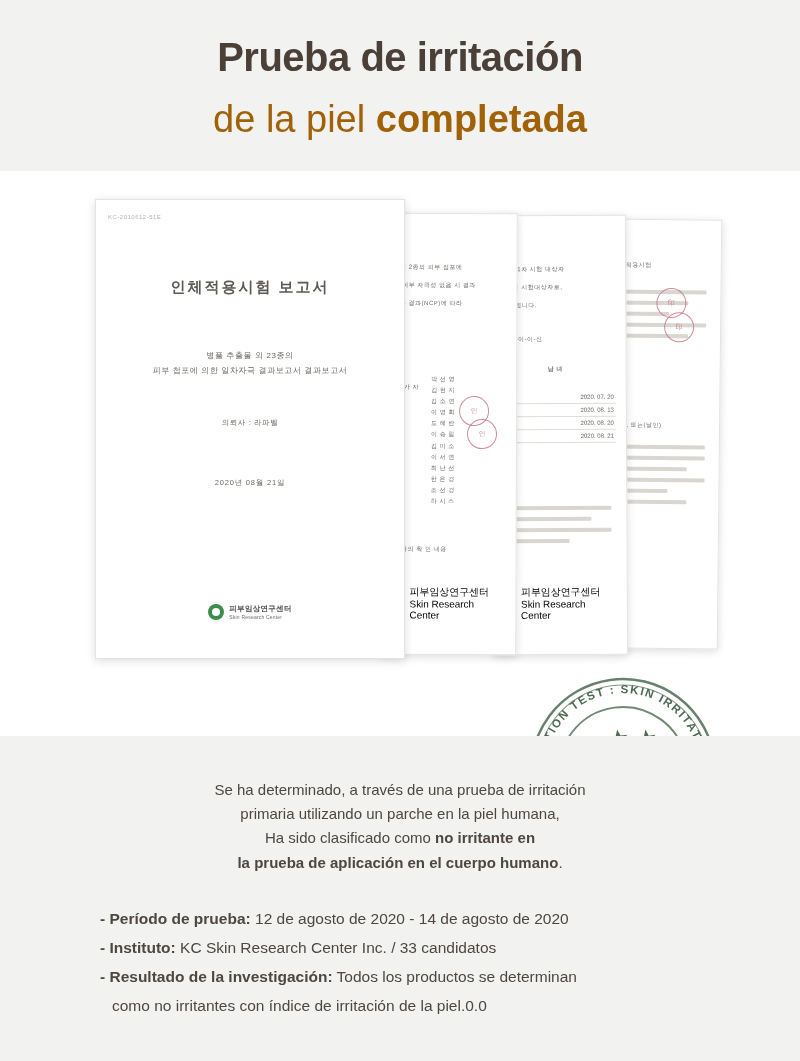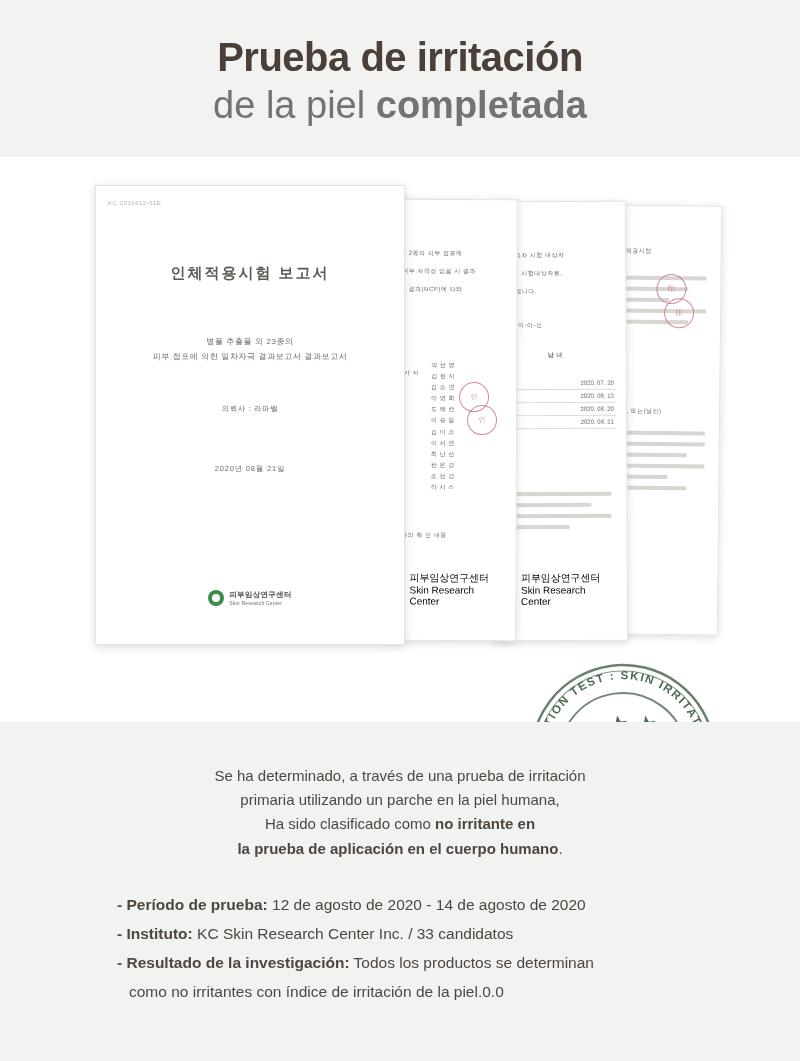--- a/index.html
+++ b/index.html
@@ -25,23 +25,23 @@
   }
   .header .line1 {
     font-size: 40px;
     font-weight: bold;
     color: #4a4038;
     letter-spacing: -0.5px;
     line-height: 1.18;
   }
   .header .line2 {
     font-size: 38px;
-    color: #737373;
+    color: #a16207;
     line-height: 1.2;
-    margin-top: 2px;
+    margin-top: 16px;
   }
   .header .line2 .light { font-weight: normal; }
   .header .line2 .bold { font-weight: bold; }
 
   
   .imageband {
     position: relative;
     width: 100%;
     height: 565px;
     background: #ffffff;
@@ -203,21 +203,21 @@
   .bodyband p b { font-weight: bold; }
 
   .details {
     margin: 30px auto 0 auto;
     width: 600px;
     text-align: left;
     font-size: 15.5px;
     color: #4d4740;
     line-height: 1.75;
   }
-  .details .row { margin-bottom: 2px; margin-left: 17px; }
+  .details .row { margin-bottom: 2px; }
   .details .row b { font-weight: bold; }
   .details .cont { padding-left: 12px; }
 </style>
 </head>
 <body>
 
 <div class="page">
 
   <div class="header">
     <div class="line1">Prueba de irritación</div>

